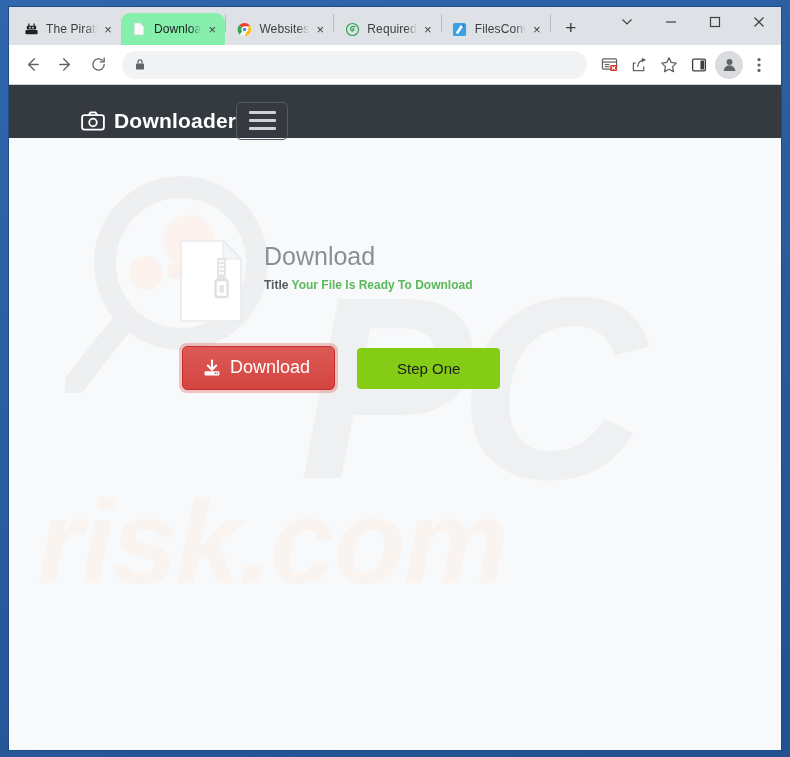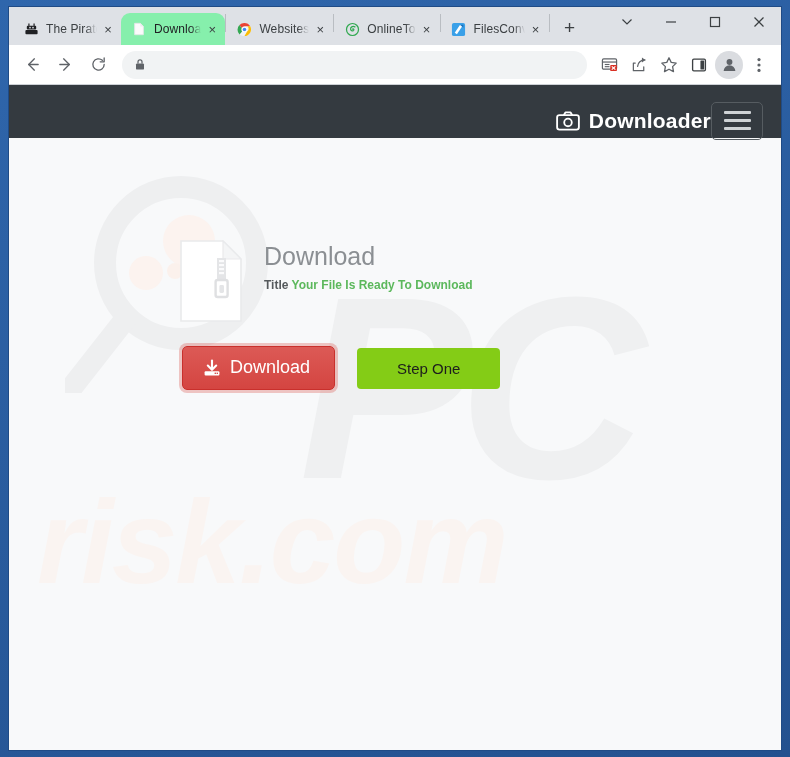--- a/index.html
+++ b/index.html
@@ -176,21 +176,21 @@
     position: relative;
     overflow: hidden;
   }
 
   
   #site-navbar {
     height: 53px;
     background: #343a40;
     display: flex;
     align-items: center;
-    justify-content: flex-end;
+    justify-content: flex-start;
     padding: 18px 18px 0 72px;
     position: relative;
     z-index: 5;
   }
   #site-brand {
     display: flex;
     align-items: center;
     gap: 9px;
     color: #ffffff;
     font-size: 21px;
@@ -379,21 +379,21 @@
 
     <div class="tab-sep"></div>
 
     <div class="tab">
       <span class="favicon">
         <svg width="15" height="15" viewBox="0 0 16 16">
           <circle cx="8" cy="8" r="6.4" fill="none" stroke="#2fa84f" stroke-width="1.3"></circle>
           <path d="M10.6 5.2c-2.6-1.3-5 .4-4.6 2.6.3 1.8 2.6 2.3 3.3 1 .5-1-.6-1.9-1.4-1.2" fill="none" stroke="#2fa84f" stroke-width="1.3" stroke-linecap="round"></path>
         </svg>
       </span>
-      <span class="tab-title">OnlineTo</span>
+      <span class="tab-title">Required</span>
       <span class="tab-close">×</span>
     </div>
 
     <div class="tab-sep"></div>
 
     <div class="tab">
       <span class="favicon">
         <svg width="15" height="15" viewBox="0 0 16 16">
           <rect x="1" y="1" width="14" height="14" rx="2" fill="#3aa0e8"></rect>
           <path d="M4 11.5L9.5 3.2l2.3 1.5L6.3 13z" fill="#ffffff"></path>

